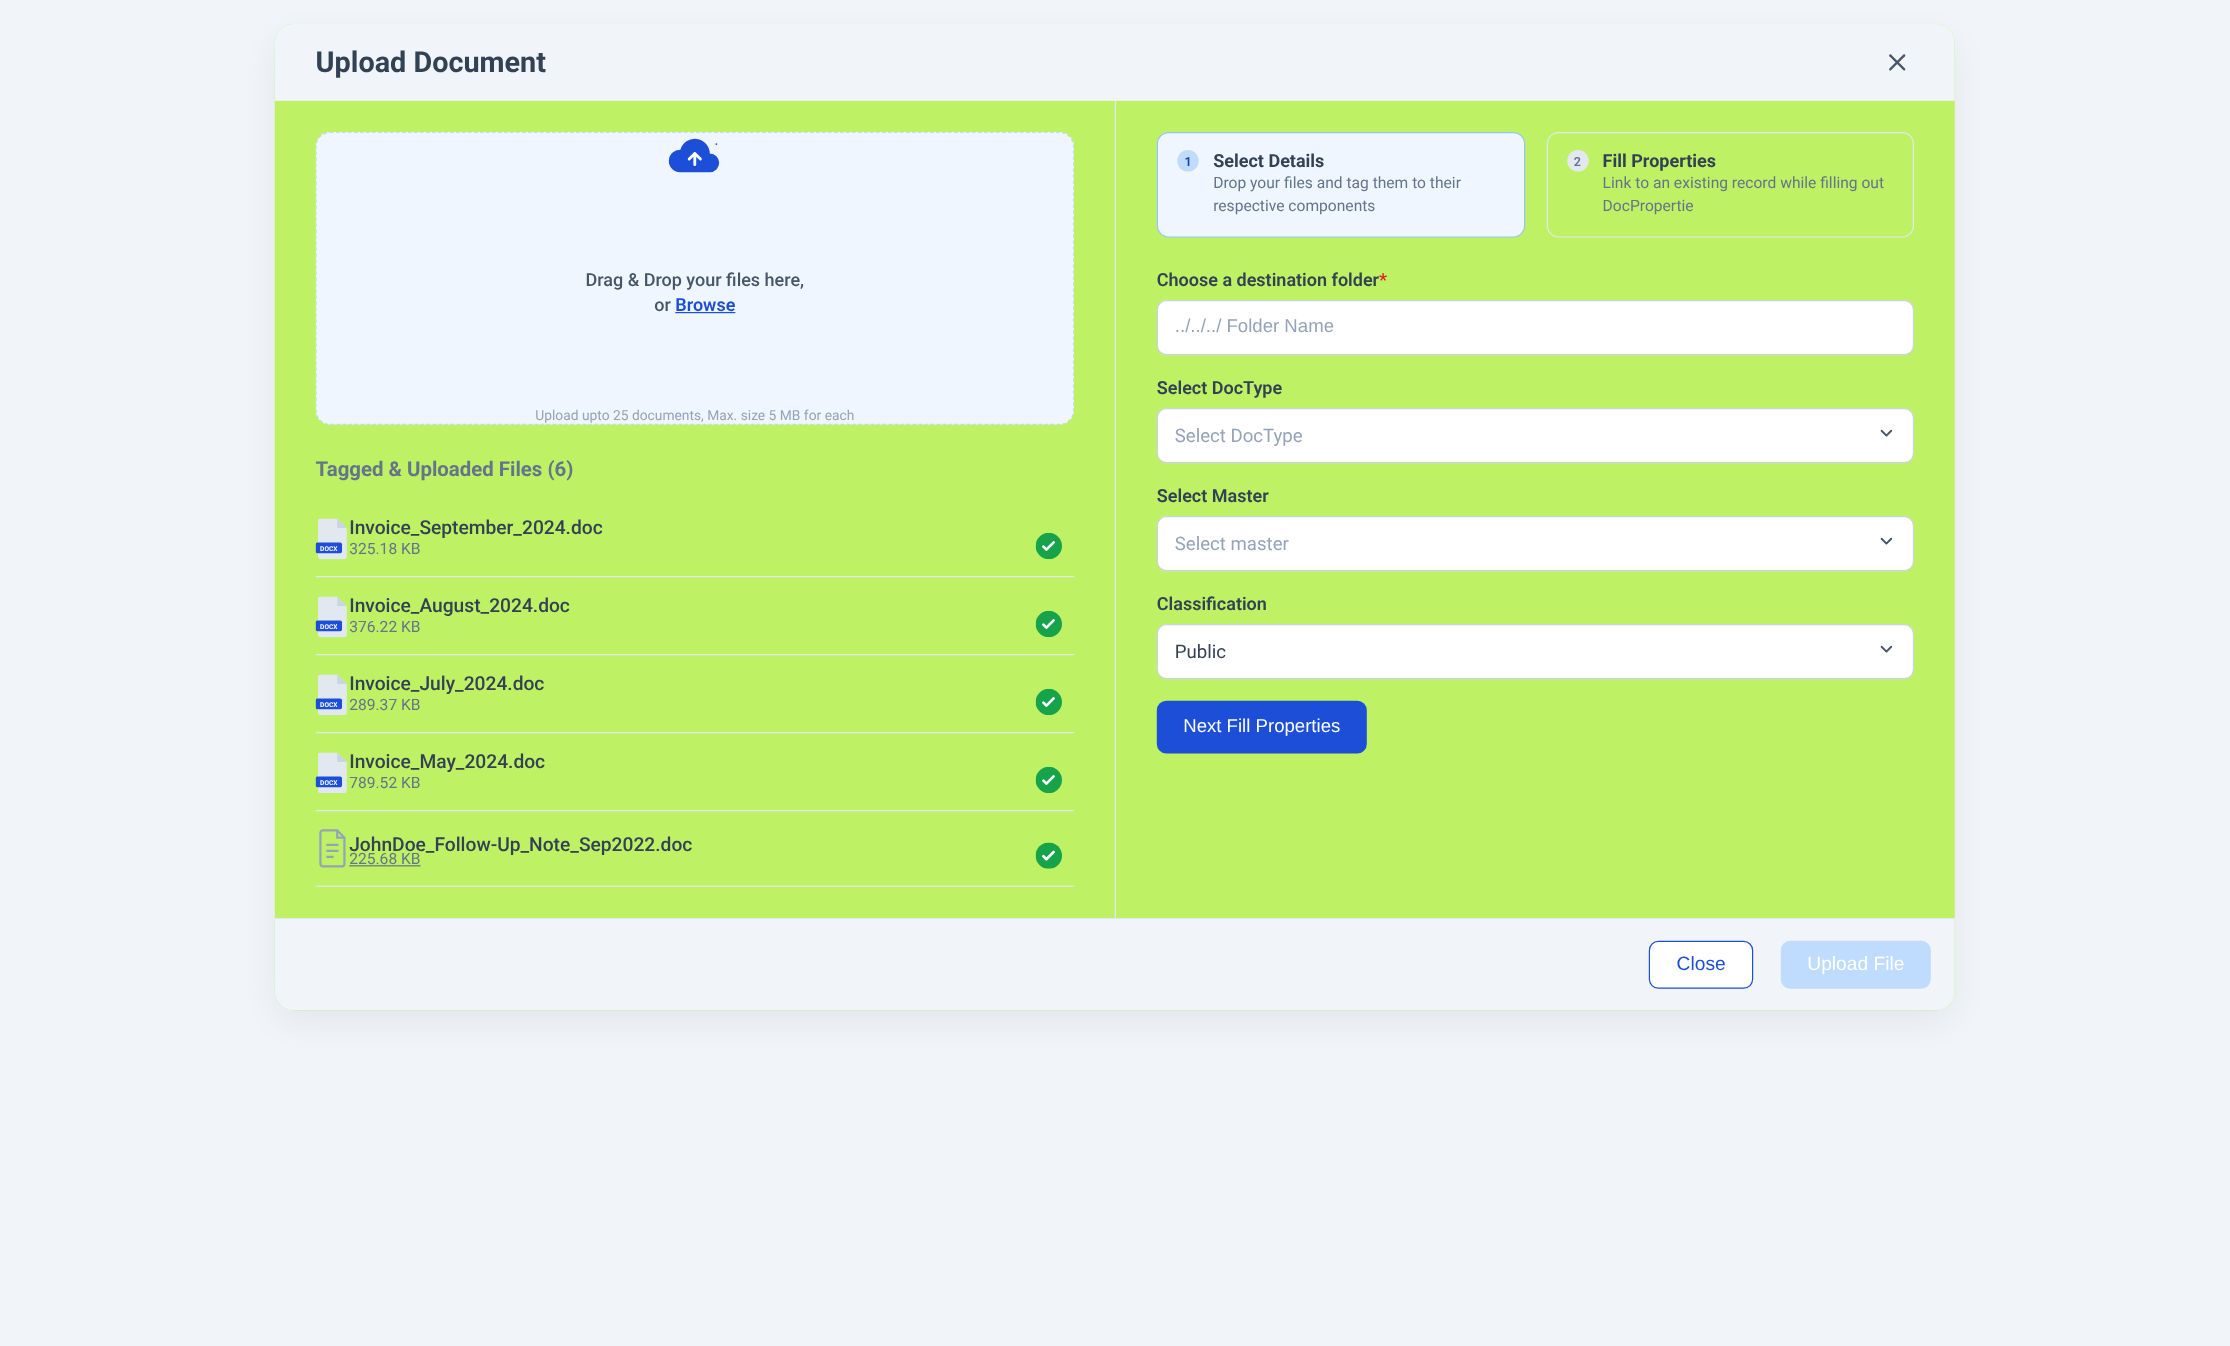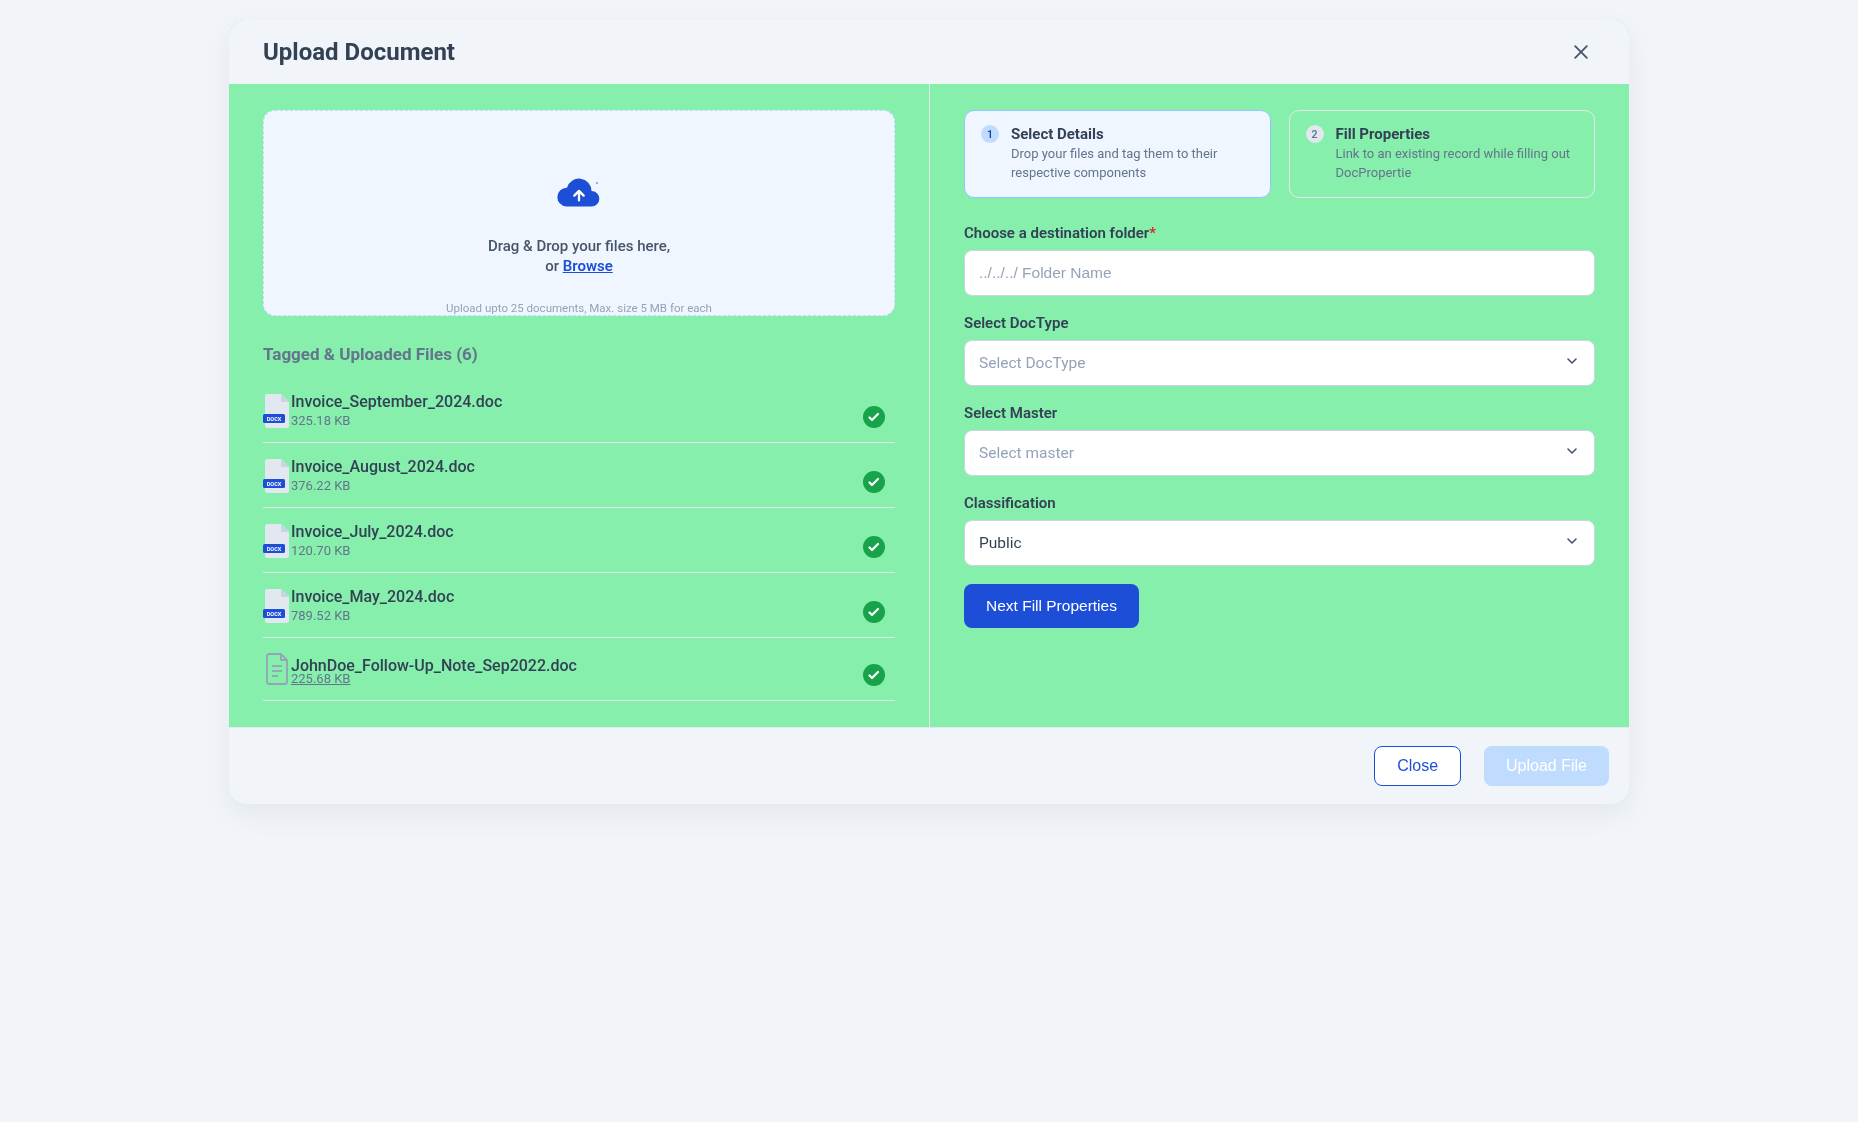--- a/index.html
+++ b/index.html
@@ -8,21 +8,21 @@
       background: #f1f5f9;
       color: #1e293b;
       display: flex;
       align-items: flex-start;
       justify-content: center;
       min-height: 100vh;
       padding: 20px;
     }
     .modal {
       width: 1400px;
-      background: #86efac;
+      background: #bef264;
       border-radius: 16px;
       overflow: hidden;
       box-shadow: 0 10px 30px rgba(0,0,0,0.06);
       display: flex;
       flex-direction: column;
     }
     .modal-header {
       display: flex;
       align-items: center;
       justify-content: space-between;
@@ -50,25 +50,25 @@
     }
     .right-pane {
       width: 50%;
       padding: 26px 34px 26px 34px;
       border-left: 1px solid #e2e8f0;
     }
     .dropzone {
       border: 1.5px dashed #bfdbfe;
       background: #eff6ff;
       border-radius: 12px;
-      height: 206px;
+      height: 244px;
       display: flex;
       flex-direction: column;
       align-items: center;
-      justify-content: flex-end;
+      justify-content: space-between;
       text-align: center;
       margin-bottom: 28px;
     }
     .dropzone-icon {
       margin-bottom: 18px;
     }
     .dropzone-text {
       font-size: 15px;
       color: #475569;
       font-weight: 500;
@@ -331,21 +331,21 @@
           <div class="file-icon">
             <svg width="28" height="34" viewBox="0 0 28 34">
               <path fill="#e2e8f0" d="M4 0h14l8 8v24a2 2 0 0 1-2 2H4a2 2 0 0 1-2-2V2a2 2 0 0 1 2-2Z"></path>
               <path fill="#cbd5e1" d="M18 0v8h8Z"></path>
               <rect x="0" y="20" width="22" height="9" rx="1.5" fill="#1d4ed8"></rect>
               <text x="11" y="26.8" font-size="5.5" font-weight="700" fill="#fff" text-anchor="middle">DOCX</text>
             </svg>
           </div>
           <div class="file-info">
             <div class="file-name">Invoice_July_2024.doc</div>
-            <div class="file-size">120.70 KB</div>
+            <div class="file-size">289.37 KB</div>
           </div>
           <div class="file-status">
             <svg width="22" height="22" viewBox="0 0 22 22">
                 <circle cx="11" cy="11" r="11" fill="#16a34a"></circle>
                 <path d="M6.5 11.5l2.5 2.5 6-6" stroke="#fff" stroke-width="2.2" fill="none" stroke-linecap="round" stroke-linejoin="round"></path>
               </svg>
           </div>
         </div>
 
         <div class="file-row">

